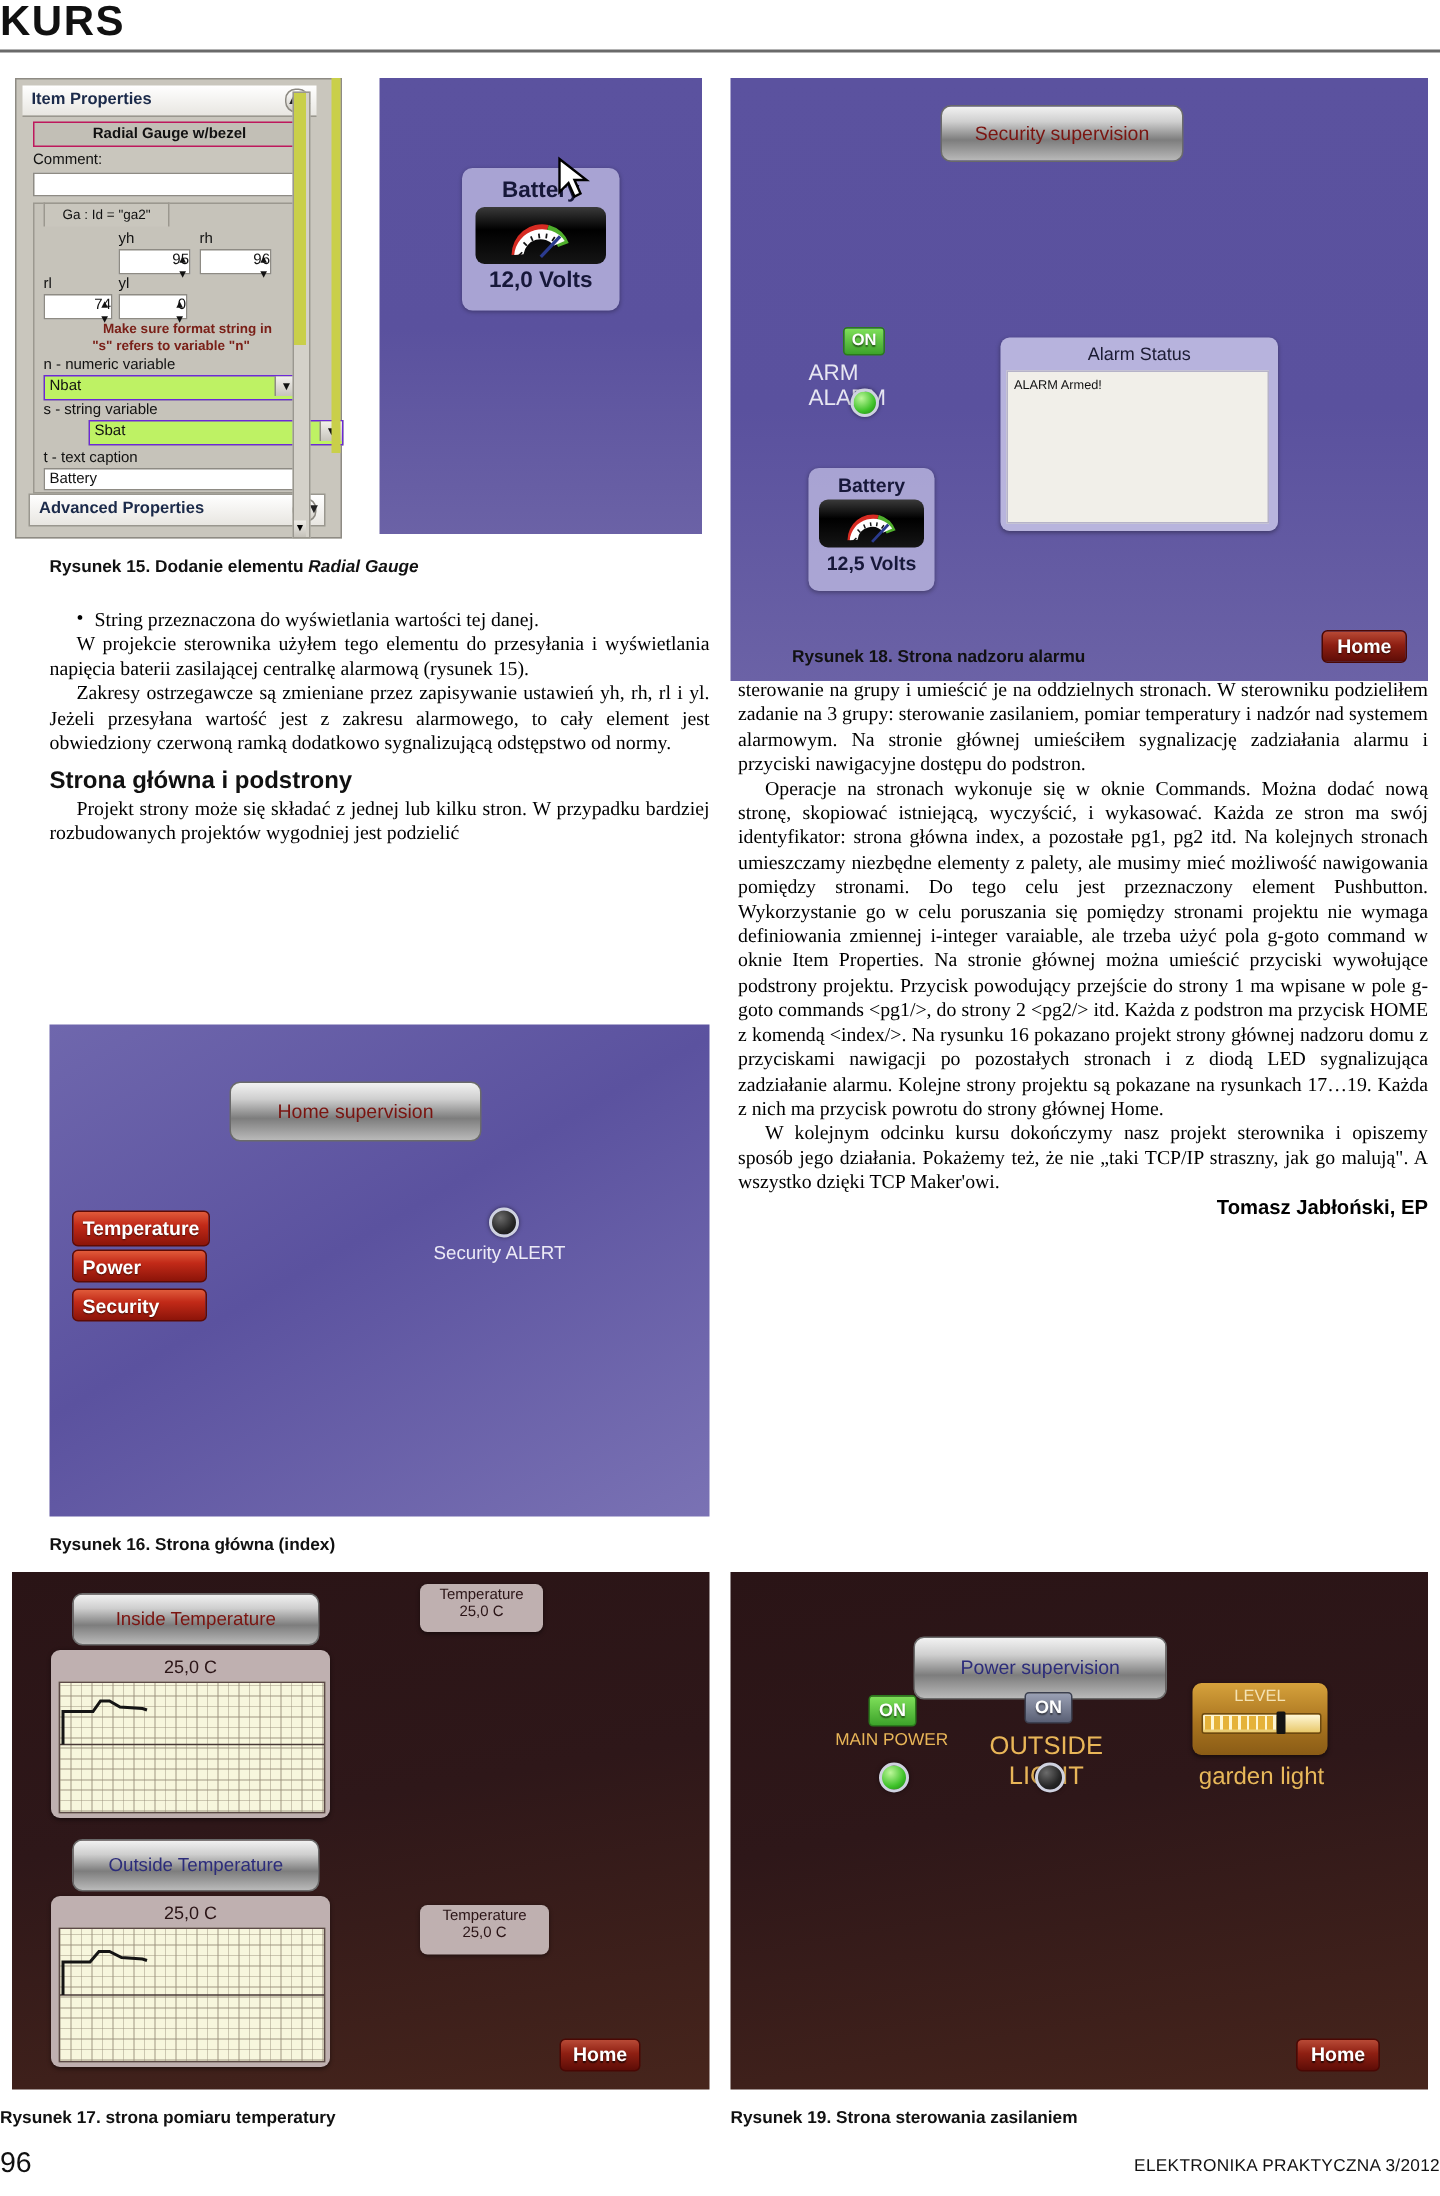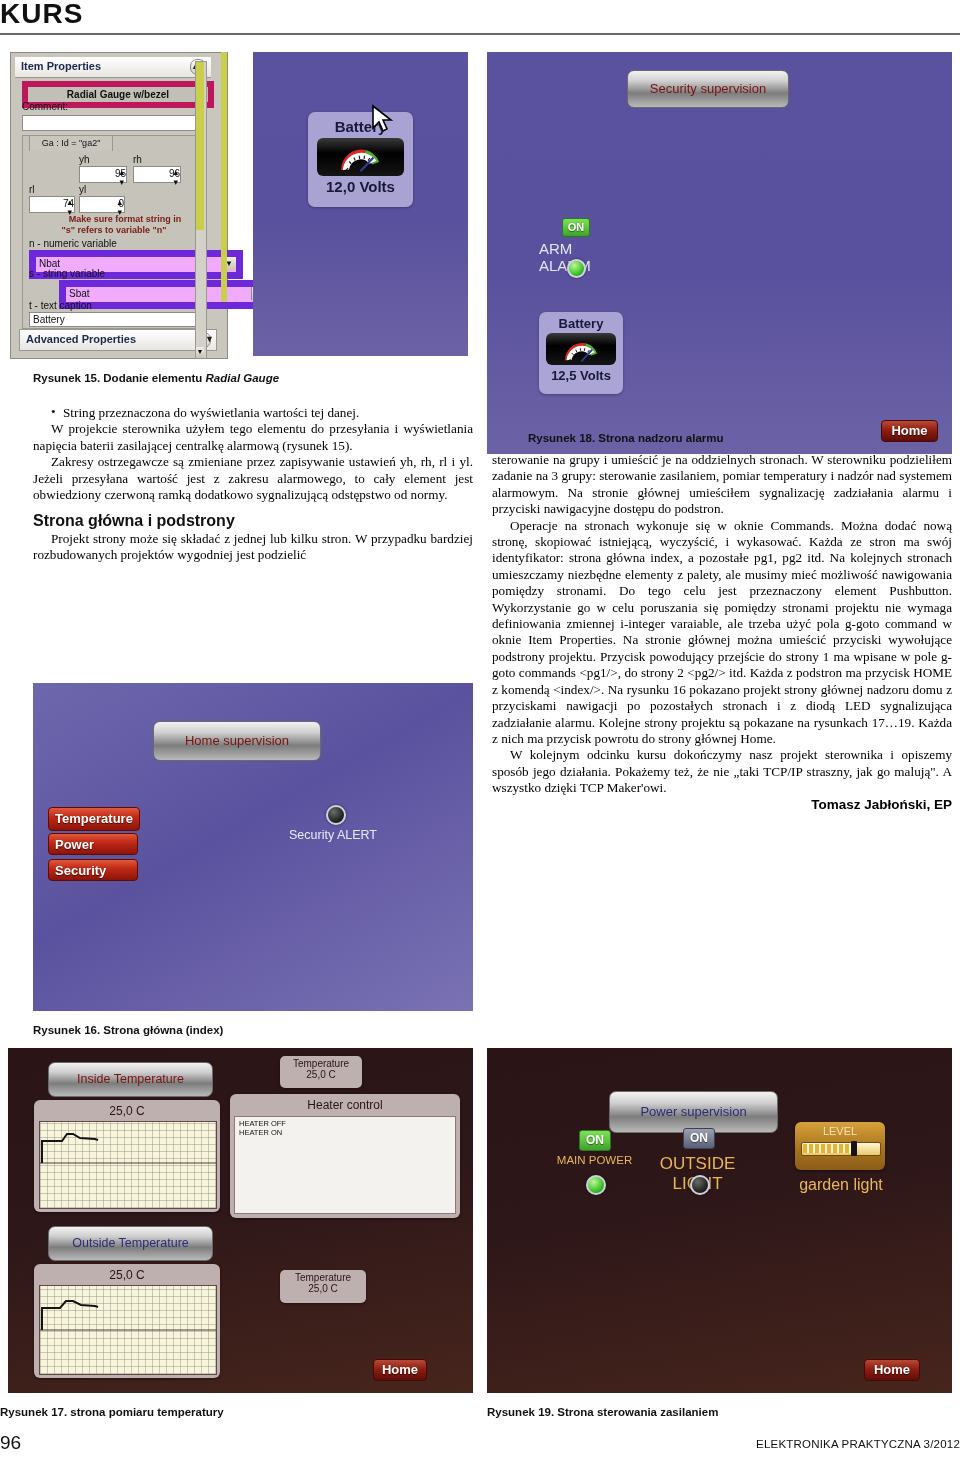--- a/index.html
+++ b/index.html
@@ -22,38 +22,38 @@
     background:#c9c6bd;border:1px solid #8e8b84;}
   .ip-inner{position:absolute;left:4px;top:4px;width:196px;height:296px;background:#c9c6bd;}
   .ip-titlebar{position:absolute;left:0;top:0;width:196px;height:20px;
     background:linear-gradient(180deg,#ffffff 0%,#e8e6e1 100%);border-bottom:1px solid #9a978f;}
   .ip-titlebar span{position:absolute;left:6px;top:3px;font-family:"Liberation Sans",sans-serif;
     font-weight:bold;font-size:11px;color:#1b2a4a;}
   .chev{position:absolute;right:5px;top:2px;width:14px;height:14px;border-radius:7px;
     background:linear-gradient(180deg,#fff,#cfccc4);border:1px solid #8c8981;
     font-family:"Liberation Sans",sans-serif;font-size:9px;text-align:center;line-height:13px;color:#222;}
   .ip-sub{position:absolute;left:7px;top:24px;width:180px;height:15px;background:#c2bfb6;
-    border:6px solid #be185d;font-family:"Liberation Sans",sans-serif;font-weight:bold;
+    border:1px solid #be185d;font-family:"Liberation Sans",sans-serif;font-weight:bold;
     font-size:10px;text-align:center;line-height:15px;color:#111;}
   .lbl{position:absolute;font-family:"Liberation Sans",sans-serif;font-size:10px;color:#111;}
   .txtfield{position:absolute;background:#fff;border:1px solid #8e8b84;
     font-family:"Liberation Sans",sans-serif;font-size:10px;color:#111;padding-left:3px;line-height:14px;}
   .groupbox{position:absolute;left:7px;top:78px;width:182px;height:192px;
     border:1px solid #9b988f;background:#c6c3ba;}
   .tabhdr{position:absolute;left:6px;top:-1px;width:82px;height:15px;background:#c9c6bd;
     border:1px solid #9b988f;border-bottom:none;font-family:"Liberation Sans",sans-serif;
     font-size:9px;line-height:15px;text-align:center;color:#111;}
   .spin{position:absolute;height:15px;background:#fff;border:1px solid #8e8b84;}
   .spin i{position:absolute;right:2px;top:0px;font-family:"Liberation Sans",sans-serif;
     font-size:9px;font-style:normal;color:#111;}
   .spin b{position:absolute;right:0;top:0px;font-family:"Liberation Sans",sans-serif;
     font-size:10px;font-weight:normal;color:#111;line-height:14px;}
   .warn{position:absolute;font-family:"Liberation Sans",sans-serif;font-weight:bold;font-size:9px;
     color:#7a2018;text-align:center;line-height:10px;}
-  .combo{position:absolute;height:15px;background:#f0abfc;border:7px solid #6d28d9;padding-left:32px;}
+  .combo{position:absolute;height:15px;background:#bef264;border:1px solid #6d28d9;}
   .combo span{position:absolute;left:3px;top:0;font-family:"Liberation Sans",sans-serif;
     font-size:10px;line-height:14px;color:#111;}
   .combo .arr{position:absolute;right:0;top:0;width:14px;height:13px;
     background:linear-gradient(180deg,#f2f0ec,#c7c4bc);border-left:1px solid #8e8b84;
     font-size:8px;text-align:center;line-height:13px;color:#111;}
   .ip-adv{position:absolute;left:4px;top:272px;width:196px;height:20px;
     background:linear-gradient(180deg,#ffffff 0%,#e8e6e1 100%);border:1px solid #9a978f;}
   .ip-adv span{position:absolute;left:6px;top:3px;font-family:"Liberation Sans",sans-serif;
     font-weight:bold;font-size:11px;color:#1b2a4a;}
   .scrollcol{position:absolute;right:4px;top:4px;width:10px;height:296px;background:#d4d1c9;
@@ -274,20 +274,26 @@
             <line x1="48" y1="29" x2="47" y2="22"></line>
           <line x1="58" y1="29" x2="59" y2="22"></line>
             <line x1="67" y1="33" x2="71" y2="27"></line>
         </g>
         <line x1="50" y1="57" x2="79" y2="26" stroke="#2b3b8f" stroke-width="5"></line>
       </svg>
     </div>
     <div class="tile-cap" style="top:56px;font-size:13px;font-weight:bold;">12,5 Volts</div>
   </div>
 
+  <div class="stat-panel" style="left:180px;top:173px;width:185px;height:129px;">
+    <div class="stat-title" style="top:4px;font-size:12px;">Alarm Status</div>
+    <div class="stat-body" style="left:4px;top:22px;width:175px;height:102px;padding:3px 0 0 4px;box-sizing:border-box;">
+      <p style="font-size:8.5px;">ALARM Armed!</p>
+    </div>
+  </div>
 
   <div class="homebtn" style="right:14px;bottom:12px;width:55px;height:20px;line-height:20px;font-size:13px;">Home</div>
 </div>
 
 <div class="cap" style="left:33px;top:372px;">
   <span>Rysunek 15. Dodanie elementu </span><i>Radial Gauge</i>
 </div>
 
 <div class="cap" style="left:492px;top:432px;margin-left:36px;">Rysunek 18. Strona nadzoru alarmu</div>
 
@@ -331,27 +337,20 @@
   <div class="tpanel" style="left:26px;top:52px;width:186px;height:112px;">
     <div class="tpanel-t" style="top:4px;font-size:12px;">25,0 C</div>
     <div class="tchart" style="left:5px;top:21px;width:176px;height:86px;">
       <svg width="176" height="86" viewBox="0 0 176 86">
         <line x1="0" y1="41" x2="176" y2="41" stroke="#4a3a38" stroke-width="1"></line>
         <path d="M2,41 L2,19 L22,19 L27,12 L33,12 L40,16 L55,17 L58,18" fill="none" stroke="#141414" stroke-width="2"></path>
       </svg>
     </div>
   </div>
 
-  <div class="tpanel" style="left:222px;top:46px;width:230px;height:124px;">
-    <div class="tpanel-t" style="top:4px;font-size:12px;">Heater control</div>
-    <div class="heatbody" style="left:4px;top:22px;width:222px;height:98px;padding:2px 0 0 4px;box-sizing:border-box;">
-      <p>HEATER OFF</p>
-      <p>HEATER ON</p>
-    </div>
-  </div>
 
   <div class="btn3d" style="left:40px;top:178px;width:163px;height:33px;line-height:33px;font-size:12.5px;color:#2c2c7a;">Outside Temperature</div>
 
   <div class="tpanel" style="left:26px;top:216px;width:186px;height:114px;">
     <div class="tpanel-t" style="top:4px;font-size:12px;">25,0 C</div>
     <div class="tchart" style="left:5px;top:21px;width:176px;height:88px;">
       <svg width="176" height="88" viewBox="0 0 176 88">
         <line x1="0" y1="44" x2="176" y2="44" stroke="#4a3a38" stroke-width="1"></line>
         <path d="M2,44 L2,22 L20,22 L26,15 L33,15 L41,19 L55,20 L58,21" fill="none" stroke="#141414" stroke-width="2"></path>
       </svg>

